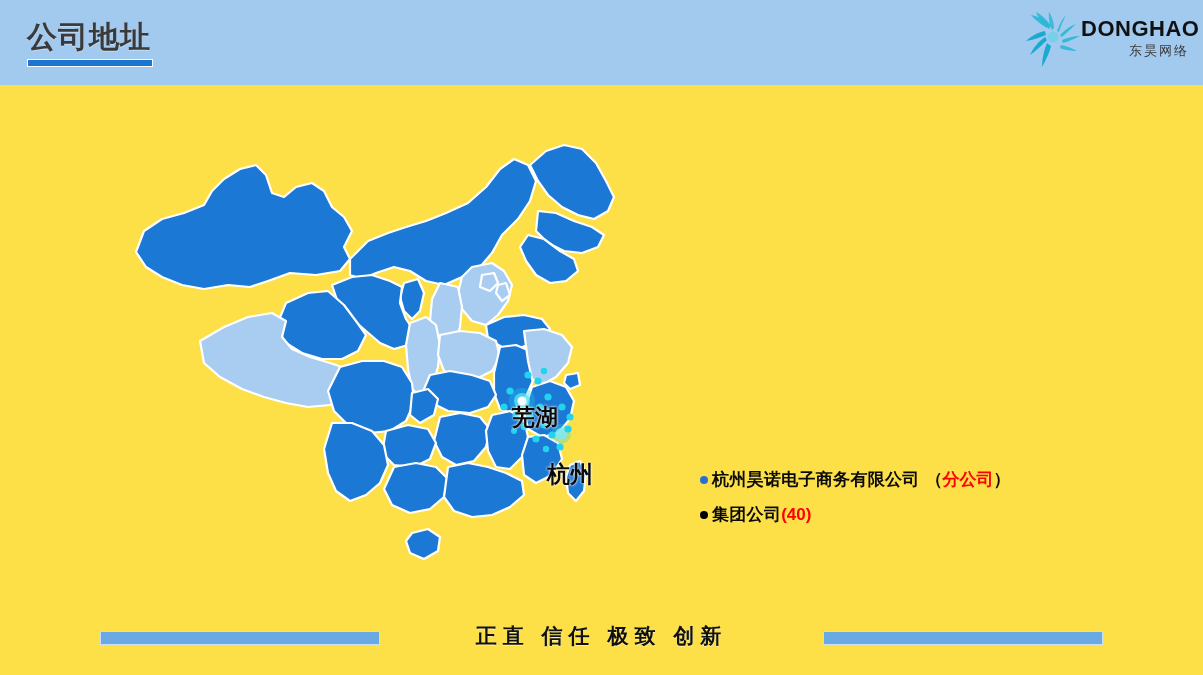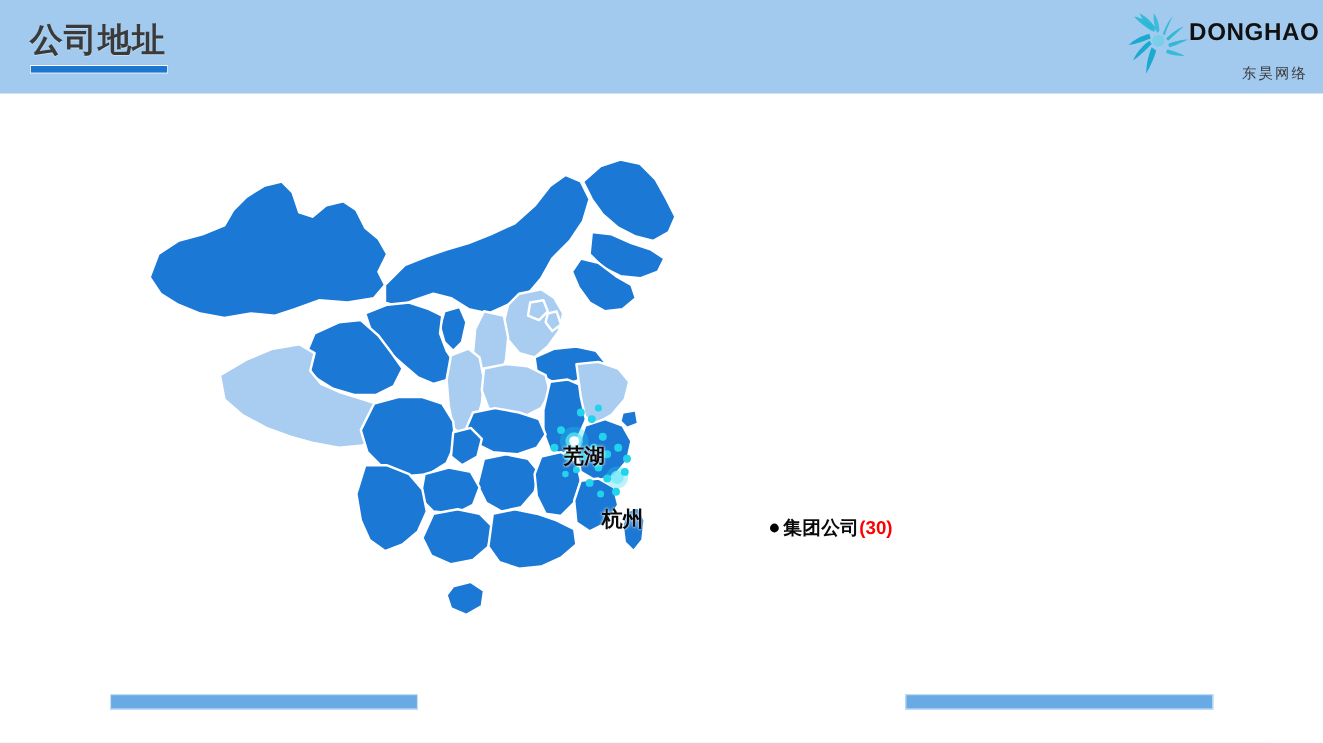--- a/index.html
+++ b/index.html
@@ -11,21 +11,21 @@
     height: 675px;
     background: #e3effb;
     font-family: "Liberation Sans", "DejaVu Sans", sans-serif;
     overflow: hidden;
     position: relative;
   }
   .slide {
     position: relative;
     width: 1203px;
     height: 675px;
-    background: #ffffff;
+    background: #fde047;
     overflow: hidden;
   }
 
   
   .header {
     position: absolute;
     left: 0;
     top: 0;
     width: 1203px;
     height: 85px;
@@ -80,36 +80,36 @@
     font-weight: bold;
     color: #111111;
     letter-spacing: 0.5px;
     line-height: 25px;
   }
   .logo-cn {
     font-size: 13px;
     color: #3b3b3b;
     letter-spacing: 2px;
     line-height: 18px;
-    margin-top: 17px;
+    margin-top: 1px;
   }
 
   
   .map-area {
     position: absolute;
     left: 100px;
     top: 135px;
     width: 580px;
     height: 470px;
   }
   .map-area svg { display: block; }
 
   .city-label {
     position: absolute;
-    font-size: 19px;
+    font-size: 23px;
     font-weight: bold;
     color: #0a0a0a;
     white-space: nowrap;
     text-shadow: 0 0 3px rgba(255,255,255,0.85), 0 0 2px rgba(255,255,255,0.85);
   }
   .city-wuhu { left: 412px; top: 267px; }
   .city-hangzhou { left: 447px; top: 324px; }
 
   
   .legend {
@@ -308,25 +308,31 @@
       </g>
     </svg>
 
     <div class="city-label city-wuhu">芜湖</div>
     <div class="city-label city-hangzhou">杭州</div>
   </div>
 
   <div class="legend">
 
 
+    <div class="legend-row">
+      <span class="legend-dot" style="background:#2b6fd6"></span>
+      <span class="legend-text">杭州昊诺电子商务有限公司</span>
+      <span class="legend-tag"><span>（</span><span class="hl">分公司</span><span>）</span></span>
+    </div>
 
     <div class="legend-row">
       <span class="legend-dot" style="background:#000000"></span>
       <span class="legend-text">集团公司</span>
-      <span class="legend-count">(30)</span>
+      <span class="legend-count">(40)</span>
     </div>
 
   </div>
 
   <div class="footer-bar left"></div>
   <div class="footer-bar right"></div>
+  <div class="footer-slogan">正直 信任 极致 创新</div>
 
 </div>
 
 </body></html>

